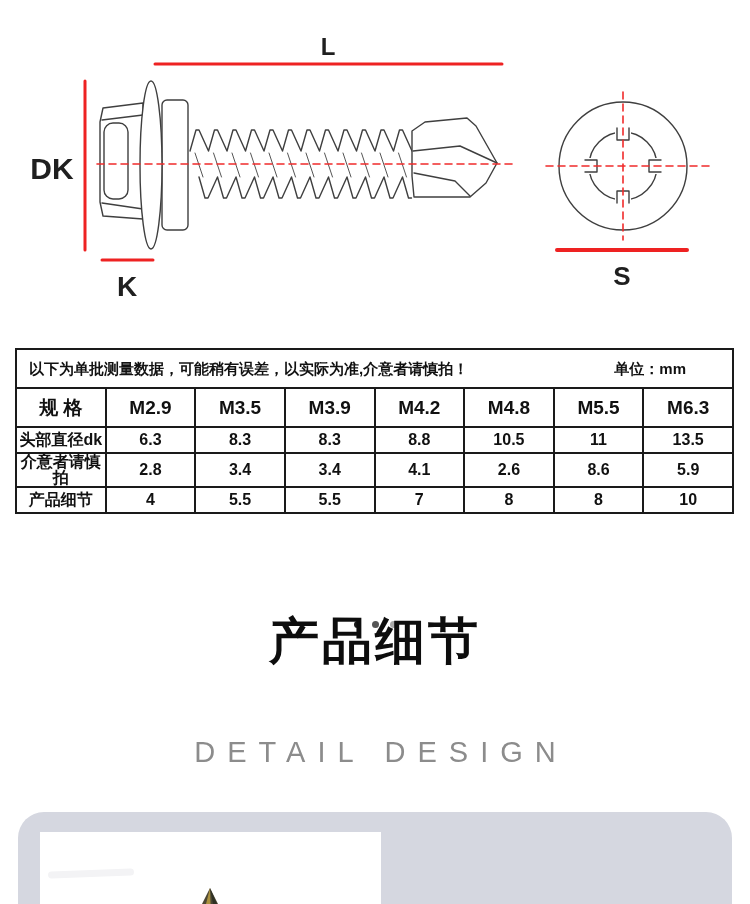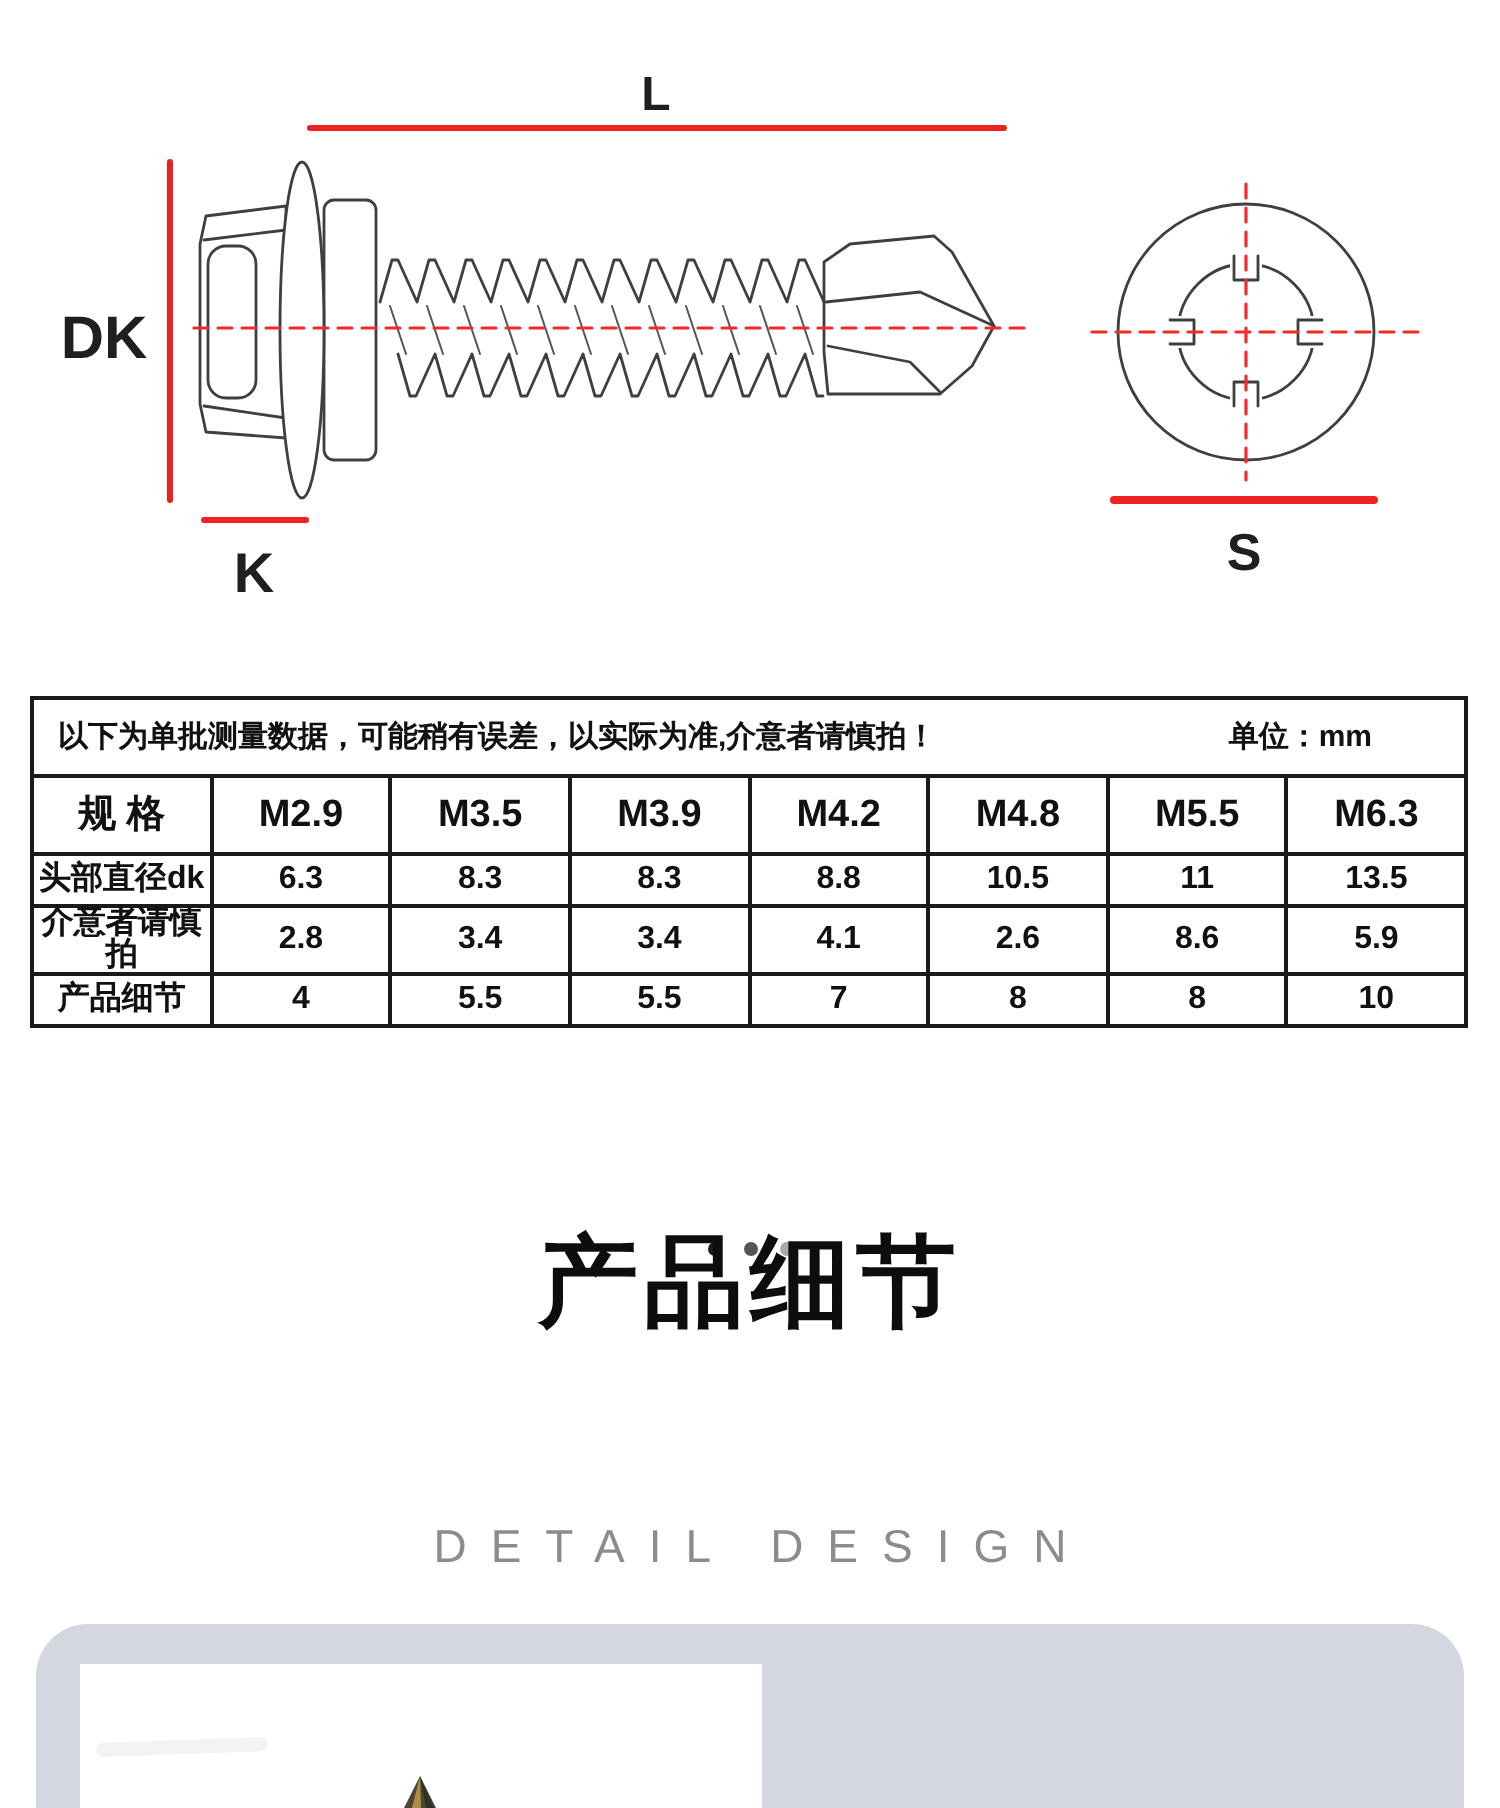--- a/index.html
+++ b/index.html
@@ -16,22 +16,22 @@
   table.spec .hdr td{height:37px;font-size:19px;}
   td.rowlabel{text-align:left;padding-left:10px;font-size:15px;}
   .note-flex{display:flex;justify-content:space-between;align-items:center;
              padding:0 46px 0 12px;font-size:15px;font-weight:700;}
 
   
   .dots{position:absolute;left:0;top:621px;width:750px;display:flex;justify-content:center;gap:11px;}
   .dot{width:7px;height:7px;border-radius:50%;}
   .sec-title{position:absolute;left:0;top:608px;width:750px;text-align:center;
              font-size:50px;font-weight:700;color:#0d0d0d;letter-spacing:3px;}
-  .sec-sub{position:absolute;left:0;top:760px;width:750px;text-align:center;
-           font-size:23px;font-weight:400;color:#8c8c8c;letter-spacing:12px;text-indent:12px;}
+  .sec-sub{position:absolute;left:0;top:736px;width:750px;text-align:center;
+           font-size:29px;font-weight:400;color:#8c8c8c;letter-spacing:12px;text-indent:12px;}
 
   
   .panel{position:absolute;left:18px;top:812px;width:714px;height:92px;
          background:#d5d7e0;border-radius:26px 26px 0 0;}
   .photo{position:absolute;left:22px;top:20px;width:341px;height:72px;background:#ffffff;}
   .smudge{position:absolute;left:8px;top:38px;width:86px;height:7px;background:#f3f3f5;
           transform:rotate(-2deg);border-radius:4px;}
   .tip{position:absolute;left:158px;bottom:0;}
 </style>
 </head>

